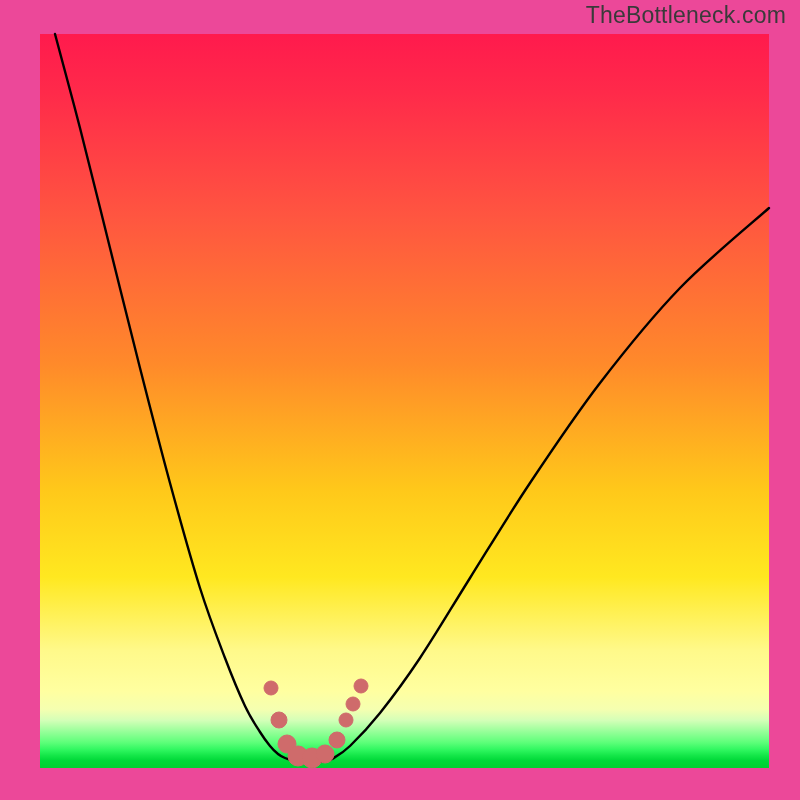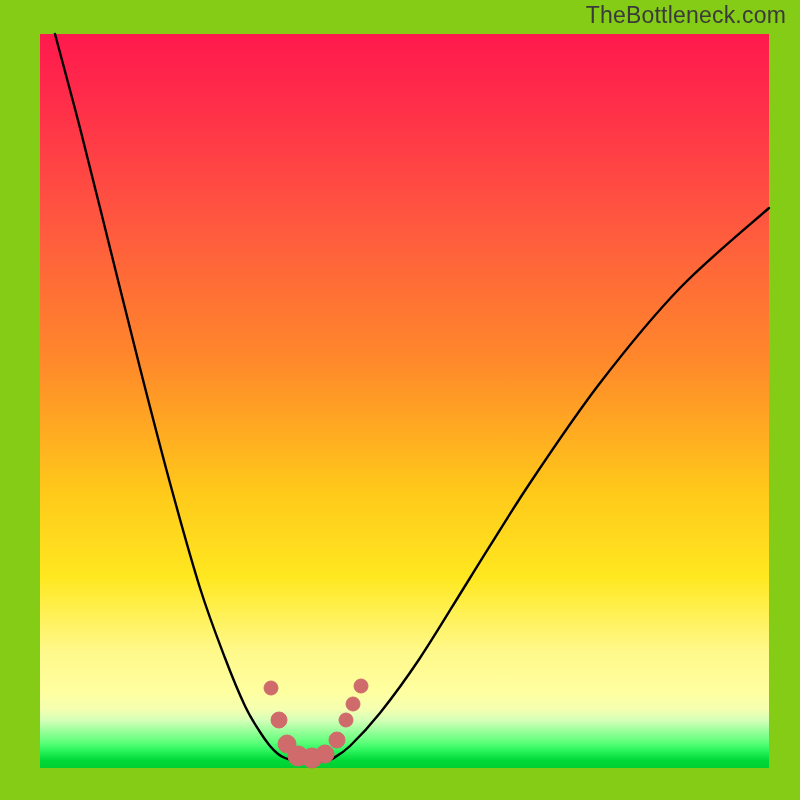--- a/index.html
+++ b/index.html
@@ -10,21 +10,21 @@
     background: #000;
     overflow: hidden;
     font-family: Arial, Helvetica, sans-serif;
   }
   .frame {
     position: absolute;
     left: 0;
     top: 0;
     width: 800px;
     height: 800px;
-    background: #84cc16;
+    background: #ec4899;
   }
   .plot-area {
     position: absolute;
     left: 40px;
     top: 34px;
     width: 729px;
     height: 734px;
     
     background: linear-gradient(
       to bottom,

